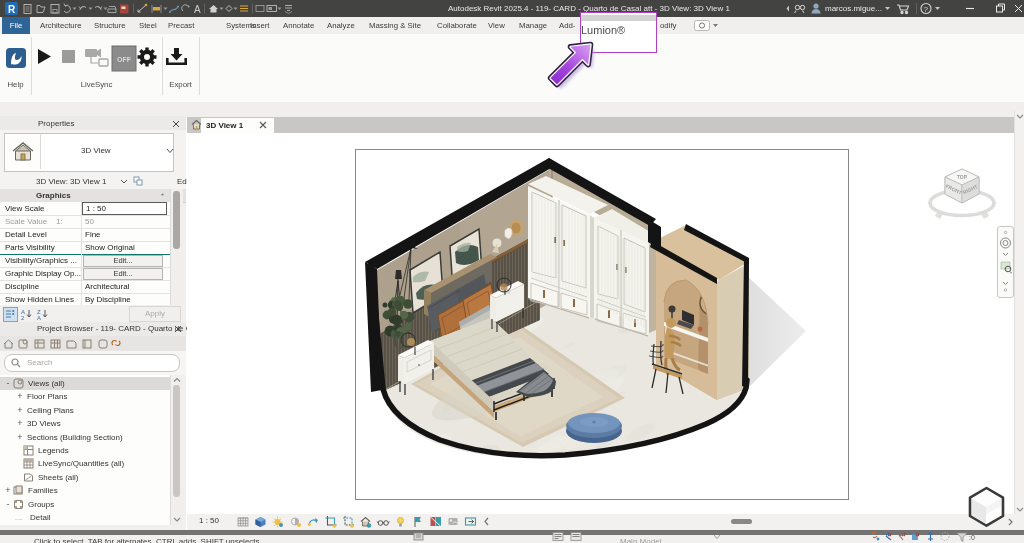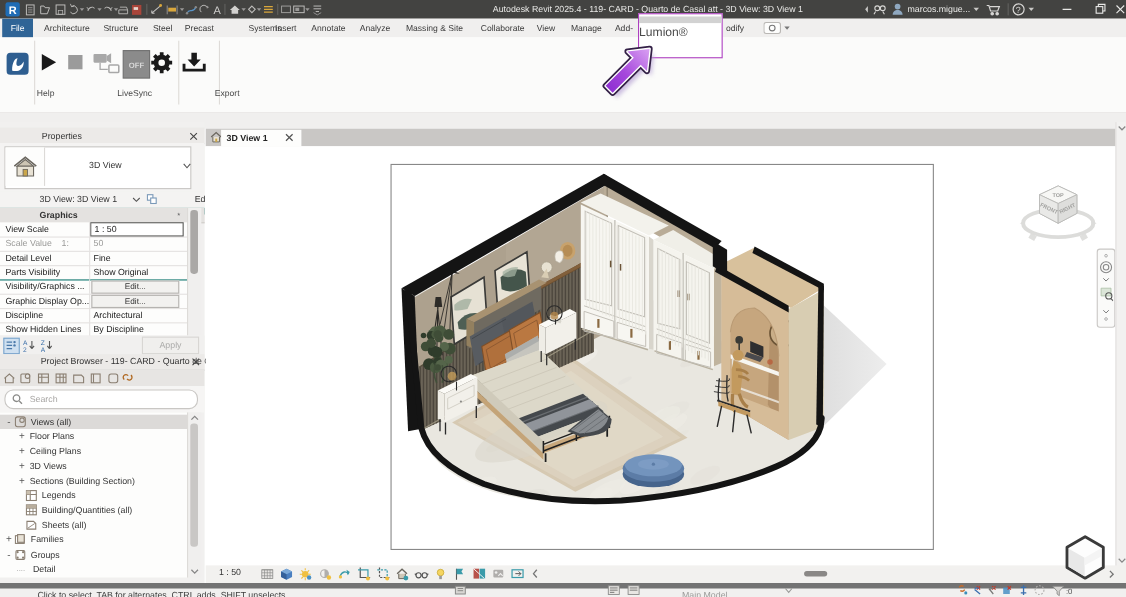--- a/index.html
+++ b/index.html
@@ -4,21 +4,21 @@
 <style>
   html,body{margin:0;padding:0;}
   body{width:1024px;height:543px;position:relative;overflow:hidden;
        font-family:"Liberation Sans",sans-serif;background:#fff;}
   .abs{position:absolute;}
   #titlebar{left:0;top:0;width:1024px;height:17px;background:#434341;}
   .tt{position:absolute;color:#e9e9e7;font-size:8px;top:4px;white-space:nowrap;}
   #tabrow{left:0;top:17px;width:1024px;height:17px;background:#f0efee;}
   .tab{position:absolute;top:0;height:17px;line-height:17px;font-size:7.8px;color:#3b3b3b;white-space:nowrap;}
   #ribbon{left:0;top:34px;width:1024px;height:68px;background:#fbfbfa;border-bottom:1px solid #cbc8c5;}
-  .plabel{position:absolute;top:46px;font-size:7.8px;color:#484848;text-align:center;margin-left:26px;}
+  .plabel{position:absolute;top:46px;font-size:7.8px;color:#484848;text-align:center;}
   .psep{position:absolute;top:3px;height:58px;width:1px;background:#dedbd8;}
   #strip{left:0;top:102px;width:1024px;height:15px;background:#f0efee;}
   #leftcol{left:0;top:111px;width:186px;height:419px;background:#f1f0ef;}
   .small{font-size:8px;color:#333;white-space:nowrap;margin-left:31px;}
   #tabbar{left:187px;top:117px;width:837px;height:16px;background:#c9c7c5;}
   #canvas{left:187px;top:133px;width:827px;height:381px;background:#ffffff;}
   #viewbar{left:187px;top:514px;width:837px;height:16px;background:#f2f1ef;}
   #statusbar{left:0;top:530px;width:1024px;height:13px;background:#f1f0ef;border-top:5px solid #737373;}
 </style>
 </head>
@@ -354,21 +354,21 @@
           <rect x="1" y="1" width="3.5" height="3.5" fill="#c9bfae"></rect>
         </svg>
 <div class="abs" style="left:38px;top:2px;font-size:8px;color:#333;white-space:nowrap;">Legends</div>
 </div>
 <div class="abs" style="left:0;top:82.4px;width:170px;height:13px;">
 <svg class="abs" style="left:23px;top:1px" width="11" height="11" viewBox="0 0 11 11">
           <rect x="1" y="1" width="9" height="9" fill="#fff" stroke="#8a7f72"></rect>
           <path d="M1 4 h9 M1 7 h9 M4 1 v9 M7 1 v9" stroke="#8a7f72" stroke-width="0.8"></path>
           <rect x="1" y="1" width="9" height="3" fill="#b8ad9c"></rect>
         </svg>
-<div class="abs" style="left:38px;top:2px;font-size:8px;color:#333;white-space:nowrap;">Building/Quantities (all)</div>
+<div class="abs" style="left:38px;top:2px;font-size:8px;color:#333;white-space:nowrap;">LiveSync/Quantities (all)</div>
 </div>
 <div class="abs" style="left:0;top:95.8px;width:170px;height:13px;">
 <svg class="abs" style="left:23px;top:1px" width="11" height="11" viewBox="0 0 11 11">
           <path d="M1.5 2 h6 l2 2 v5 h-8 z" fill="#fff" stroke="#8a7f72"></path>
           <path d="M2.5 8 l6 -4" stroke="#8a7f72" stroke-width="0.8"></path>
         </svg>
 <div class="abs" style="left:38px;top:2px;font-size:8px;color:#333;white-space:nowrap;">Sheets (all)</div>
 </div>
 <div class="abs" style="left:0;top:109.2px;width:170px;height:13px;">
 <div class="abs" style="left:4px;top:1px;font-size:9px;color:#555;width:8px;text-align:center;">+</div>

